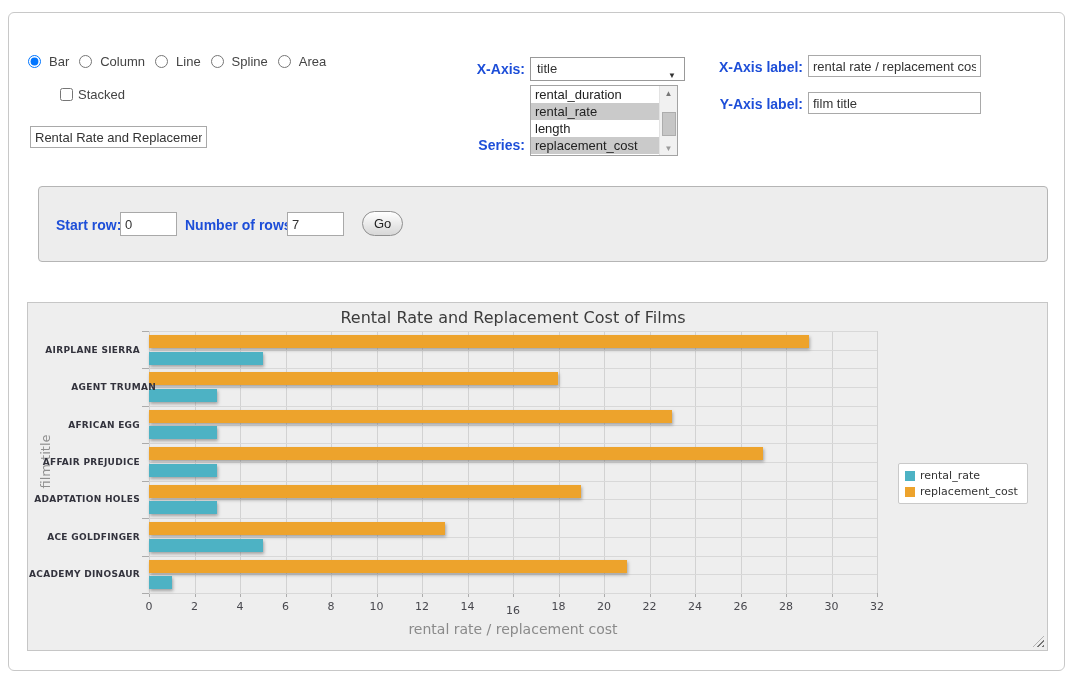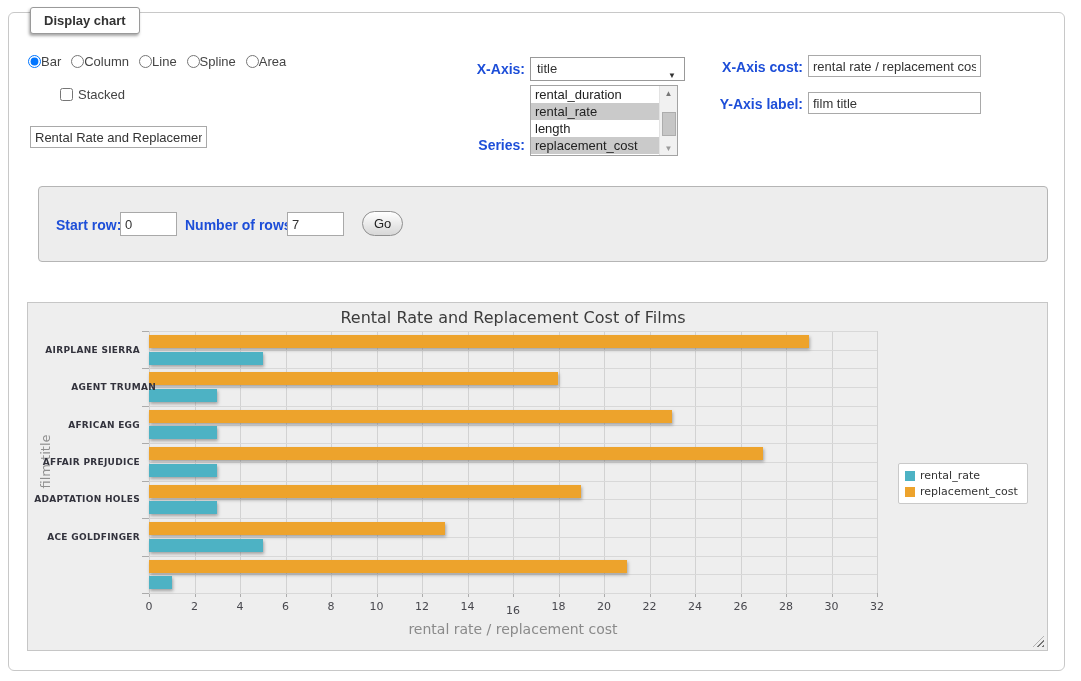--- a/index.html
+++ b/index.html
@@ -8,21 +8,21 @@
   .fieldset{position:absolute;left:8px;top:12px;width:1057px;height:659px;
         border:1px solid #c8c8c8;border-radius:6px;box-sizing:border-box;}
   .legendbox{position:absolute;left:30px;top:7px;background:#fff;border:1px solid #9a9a9a;
         border-radius:3px;padding:5px 13px;font-size:13px;font-weight:bold;color:#333;
         box-shadow:-1px 2px 3px rgba(0,0,0,.35);}
   .lbl{position:absolute;font-size:14px;color:#1d4ed8;font-weight:bold;}
   .rlbl{text-align:right;}
   .txt{position:absolute;box-sizing:border-box;border:1px solid #a9a9a9;font:13px "Liberation Sans",sans-serif;
         color:#333;padding:1px 4px;background:#fff;}
   .radio-row{position:absolute;left:28px;top:54px;display:flex;gap:10px;align-items:center;}
-  .radio-item{display:flex;align-items:center;gap:0;font-size:13px;color:#444;}
+  .radio-item{display:flex;align-items:center;gap:8px;font-size:13px;color:#444;}
   .radio-item input{width:13px;height:13px;margin:0;}
   .chk-row{position:absolute;left:28px;top:87px;display:flex;align-items:center;gap:5px;font-size:13px;color:#444;padding-left:32px;}
   .chk-row input{width:13px;height:13px;margin:0;}
   .fakeselect{position:absolute;left:530px;top:57px;width:155px;height:24px;box-sizing:border-box;
         border:1px solid #999;background:#fff;font-size:13px;color:#333;line-height:22px;padding-left:6px;}
   .fakeselect .arrow{position:absolute;right:8px;top:7px;font-size:8px;color:#333;}
   .listbox{position:absolute;left:530px;top:85px;width:148px;height:71px;box-sizing:border-box;
         border:1px solid #a3a3a3;background:#fff;display:flex;}
   .options{flex:1;overflow:hidden;}
   .option{height:17px;line-height:17px;font-size:13px;color:#222;padding-left:4px;white-space:nowrap;}
@@ -61,21 +61,20 @@
   .resize-grip{position:absolute;right:3px;bottom:3px;width:11px;height:11px;cursor:se-resize;
         background:repeating-linear-gradient(135deg,#777 0 1px,transparent 1px 3.5px);
         clip-path:polygon(100% 0,100% 100%,0 100%);}
 </style>
 </head>
 <body>
 
 <div class="page">
 
   <div class="fieldset"></div>
-  <div class="legendbox">Display chart</div>
 
   <div class="radio-row" id="chart-type-group">
       <label class="radio-item">
         <input type="radio" name="charttype" checked="" style="">
         <span>Bar</span>
       </label>
       <label class="radio-item">
         <input type="radio" name="charttype" style="">
         <span>Column</span>
       </label>
@@ -114,21 +113,21 @@
         <div class="option">length</div>
         <div class="option selected">replacement_cost</div>
       </div>
     <div class="scrollbar">
       <div class="sb-btn sb-up">▲</div>
       <div class="sb-thumb"></div>
       <div class="sb-btn sb-down">▼</div>
     </div>
   </div>
 
-  <div class="lbl rlbl" style="left:690px;top:59px;width:113px;">X-Axis cost:</div>
+  <div class="lbl rlbl" style="left:690px;top:59px;width:113px;">X-Axis label:</div>
   <input class="txt" style="left: 808px; top: 55px; width: 173px; height: 22px;" value="rental rate / replacement cost">
 
   <div class="lbl rlbl" style="left:690px;top:96px;width:113px;">Y-Axis label:</div>
   <input class="txt" style="left: 808px; top: 92px; width: 173px; height: 22px;" value="film title">
 
   <div class="panel"></div>
   <div class="lbl" style="left:56px;top:217px;">Start row:</div>
   <input class="txt" style="left: 120px; top: 212px; width: 57px; height: 24px;" value="0">
   <div class="lbl" style="left:185px;top:217px;">Number of rows:</div>
   <input class="txt" style="left: 287px; top: 212px; width: 57px; height: 24px;" value="7">
@@ -238,15 +237,16 @@
       <div class="cat-tick" style="left: 114px; top: 177.714px;"></div>
       <div class="cat-tick" style="left: 114px; top: 215.143px;"></div>
       <div class="cat-tick" style="left: 114px; top: 252.571px;"></div>
       <div class="cat-tick" style="left: 114px; top: 290px;"></div>
       <div class="cat-label" style="left: 0px; top: 28px; width: 112px; height: 37.4286px;">AIRPLANE SIERRA</div>
       <div class="cat-label" style="left: 0px; top: 65.4286px; width: 112px; height: 37.4286px; padding-left: 16px;">AGENT TRUMAN</div>
       <div class="cat-label" style="left: 0px; top: 102.857px; width: 112px; height: 37.4286px;">AFRICAN EGG</div>
       <div class="cat-label" style="left: 0px; top: 140.286px; width: 112px; height: 37.4286px;">AFFAIR PREJUDICE</div>
       <div class="cat-label" style="left: 0px; top: 177.714px; width: 112px; height: 37.4286px;">ADAPTATION HOLES</div>
       <div class="cat-label" style="left: 0px; top: 215.143px; width: 112px; height: 37.4286px; text-align: right;">ACE GOLDFINGER</div>
+      <div class="cat-label" style="left: 0px; top: 252.571px; width: 112px; height: 37.4286px;">ACADEMY DINOSAUR</div>
     </div>
 
 </div>
 
 </body></html>

